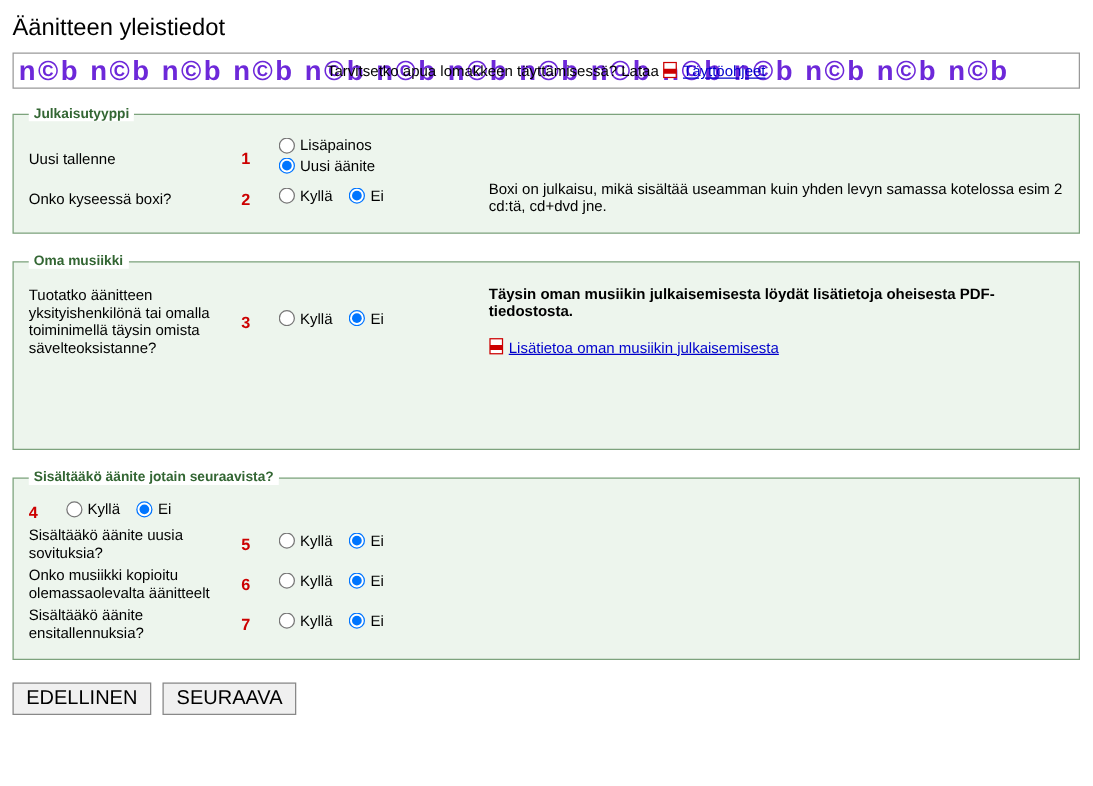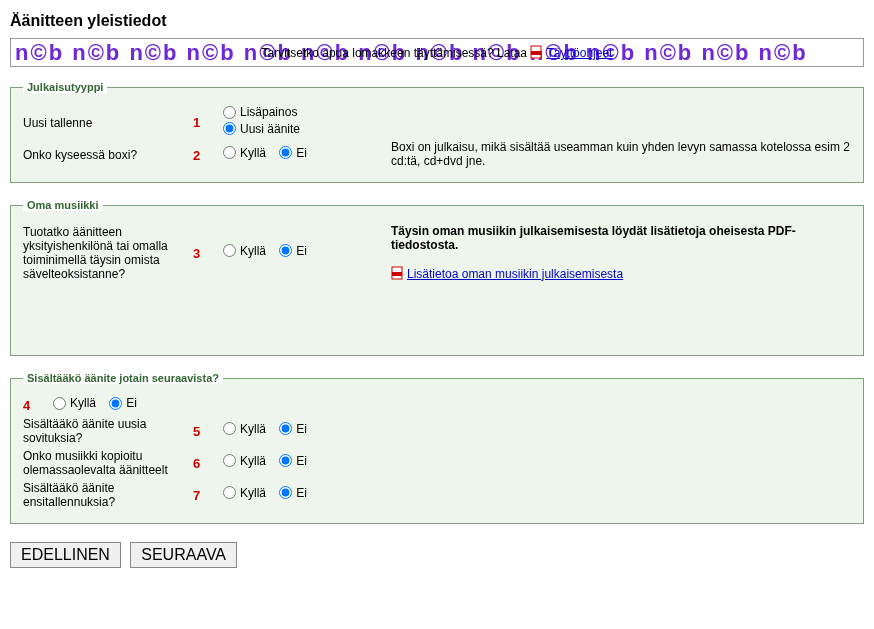--- a/index.html
+++ b/index.html
@@ -6,22 +6,22 @@
     font-family: Arial, Helvetica, sans-serif;
     font-size: 12px;
     color: #000;
     margin: 0;
     padding: 12px 10px;
     background: #fff;
     width: 874px;
     box-sizing: border-box;
   }
   h2.page-title {
-    font-size: 16px;
-    font-weight: bold;
+    font-size: 19px;
+    font-weight: normal;
     margin: 0 0 8px 0;
   }
   .help-box {
     border: 1px solid #999;
     padding: 6px 8px;
     font-size: 12px;
     background: #fff;
     position: relative;
     margin-bottom: 14px;
   }

